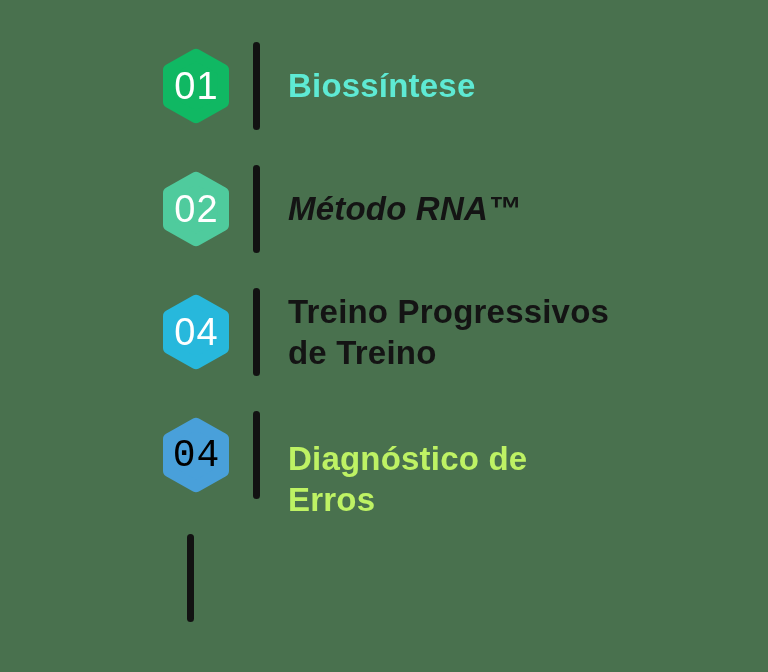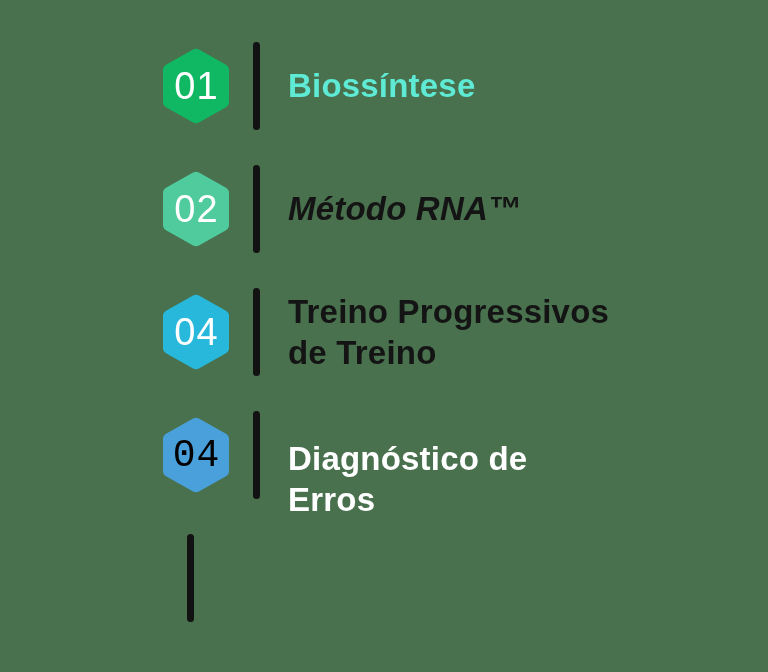--- a/index.html
+++ b/index.html
@@ -112,21 +112,21 @@
     </div>
 
     <div class="row">
       <div class="hex" style="color: rgb(73, 160, 218);">
         <svg viewBox="0 0 78 88" aria-hidden="true">
           <polygon points="39,7 71,25 71,63 39,81 7,63 7,25" fill="currentColor" stroke="currentColor" stroke-width="14" stroke-linejoin="round"></polygon>
         </svg>
         <span class="hex-num" style="color: #000000; font-family: Liberation Mono, monospace;">04</span>
       </div>
       <div class="divider" style="color: rgb(18, 18, 18);"></div>
-      <div class="label" style="color: #ffffff; margin-top: 48px;">Diagnóstico de
+      <div class="label" style="color: #bef264; margin-top: 48px;">Diagnóstico de
 Erros</div>
     </div>
 
     <div class="row">
       <div class="divider" style="color: rgb(18, 18, 18);"></div>
     </div>
 
   </div>
 </div>
 

